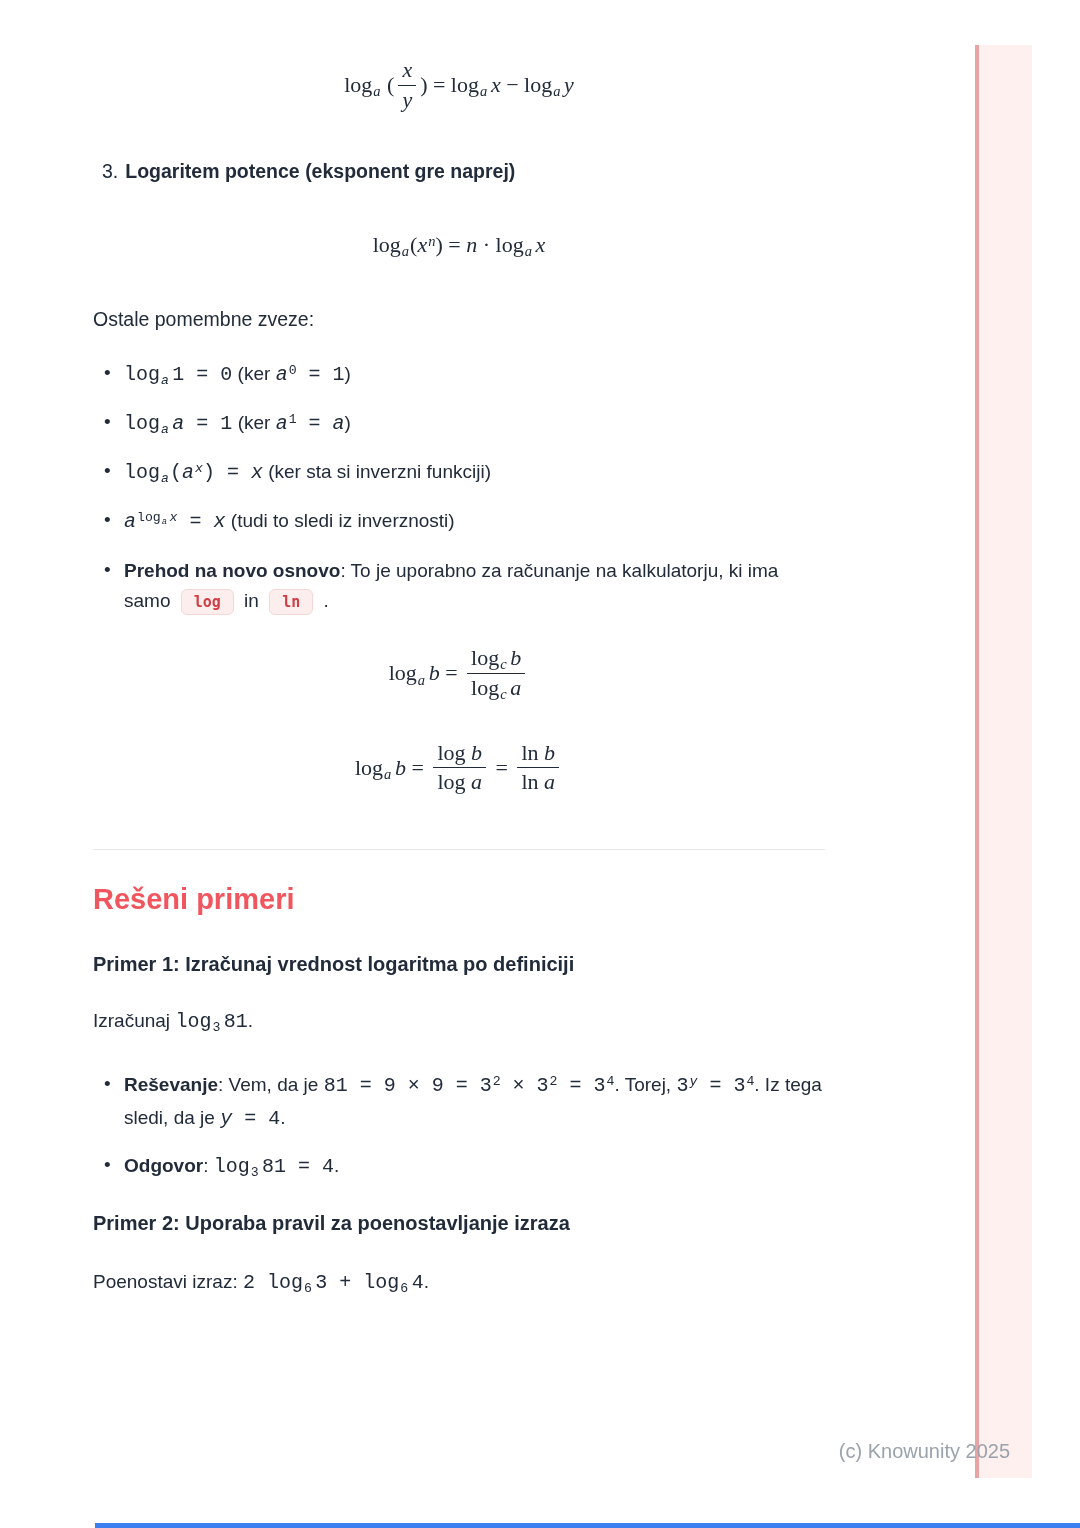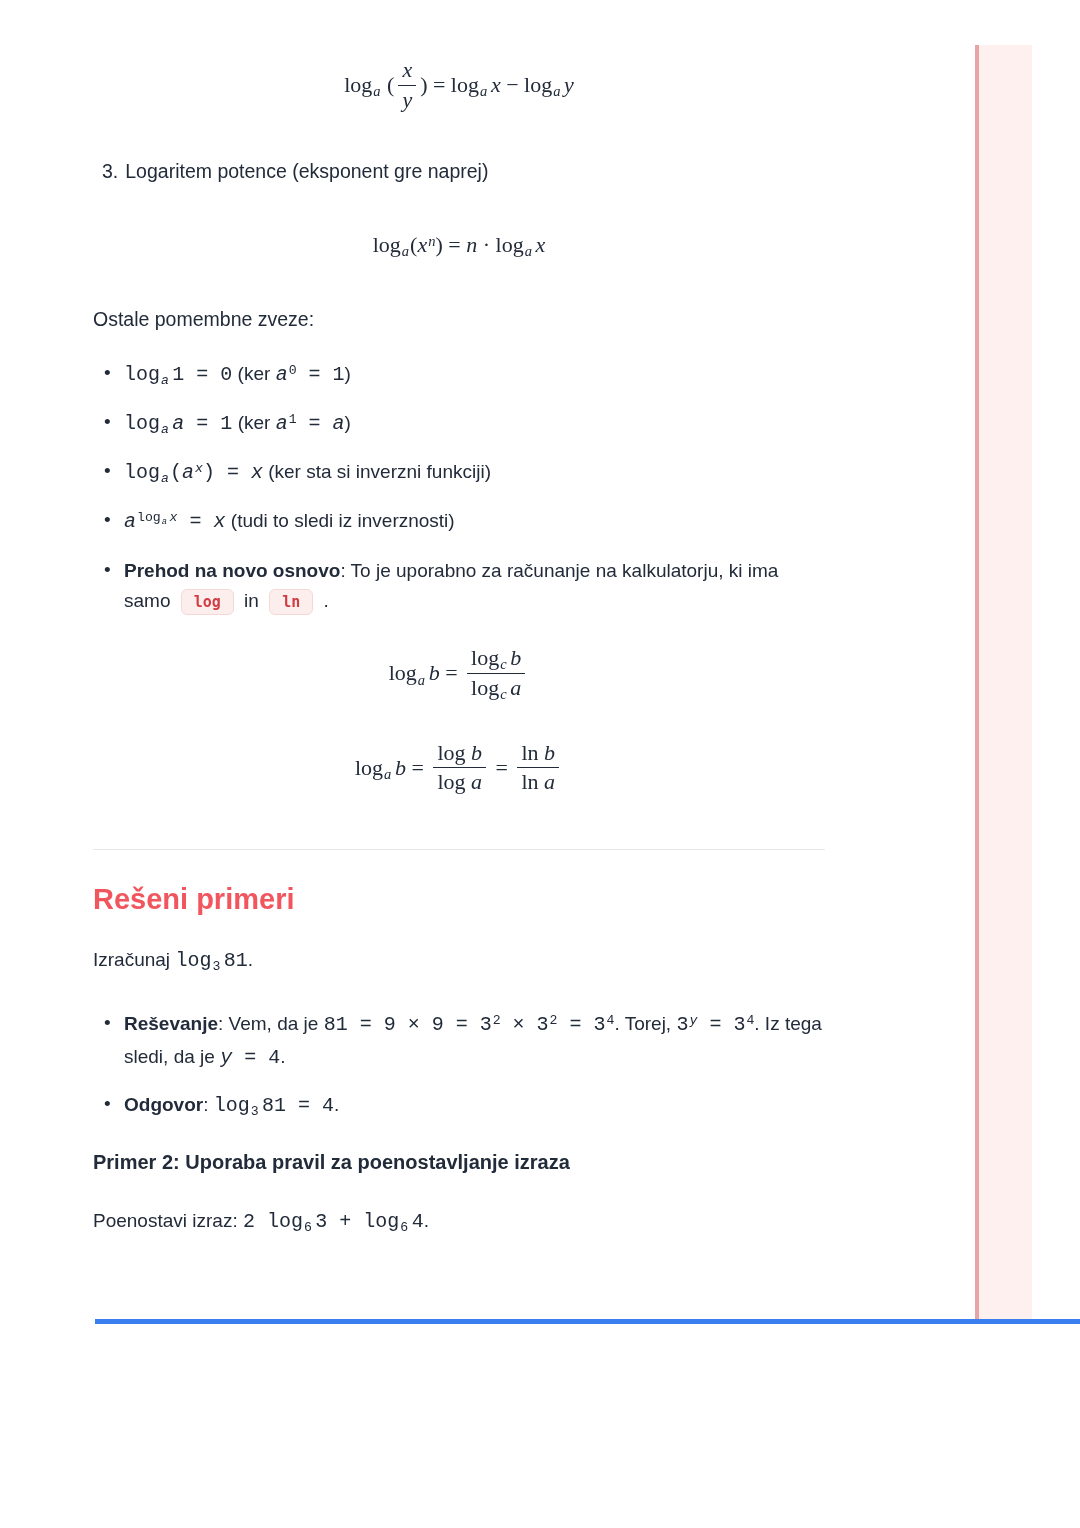--- a/index.html
+++ b/index.html
@@ -9,42 +9,42 @@
     --code_bg:#fdeeee;
     --code_border:#f4d8d8;
     --divider:#e7e8ea;
     --footer_gray:#9aa2ac;
     --scroll_thumb:#e8a3a4;
     --scroll_track:#fdf0ef;
     --bottom_bar:#3b7ef0;
   }
   html,body{margin:0;padding:0;background:#fff;}
   .page{
-    position:relative;width:1080px;height:1324px;background:#ffffff;overflow:hidden;
+    position:relative;width:1080px;height:1528px;background:#ffffff;overflow:hidden;
     font-family:"Liberation Sans",sans-serif;color:var(--text);
   }
   .content{margin-left:93px;width:732px;padding-top:60px;font-size:19px;}
   
   .formula{
     text-align:center;font-family:"Liberation Serif",serif;font-size:22px;
     line-height:1.05;color:var(--text);
   }
   .mt{font-style:normal;}
   .mi{font-style:italic;}
   .msub{font-size:66%;position:relative;top:0.28em;margin:0 1px;}
   .msup{font-size:66%;position:relative;top:-0.45em;margin-left:1px;}
   .msup .msub{top:0.35em;}
   .msp{display:inline-block;width:0.12em;}
   .frac{display:inline-block;vertical-align:middle;position:relative;top:-2px;text-align:center;line-height:1.12;margin:0 4px;}
   .frac .num{display:block;border-bottom:1.5px solid currentColor;padding:0 4px 2px;}
   .frac .den{display:block;padding:2px 4px 0;}
   
   .h-power{margin-top:46px;padding-left:9px;font-size:19.5px;}
   .h3num{font-weight:400;margin-right:7px;}
-  .h3bold{font-weight:400;text-align:center;}
+  .h3bold{font-weight:700;text-align:center;}
   .f-power{margin-top:50px;}
   .h-other{margin-top:52px;font-weight:400;font-size:19.5px;}
   .rules{margin-top:28px;}
   .bullet{position:relative;padding-left:31px;margin-bottom:16px;line-height:30px;font-size:19px;}
   .bullet::before{content:"•";position:absolute;left:11px;top:-1px;font-size:19px;color:var(--text);}
   .bullet .b{font-weight:700;}
   .math{font-family:Liberation Mono, monospace;font-size:20px;}
   .code-badge{
     display:inline-block;font-family:"DejaVu Sans Mono","Liberation Mono",monospace;
     font-weight:700;font-size:15px;color:var(--code_red);background:var(--code_bg);
@@ -108,20 +108,21 @@
 
     <div class="formula f-base"><span class="mt">log</span><span class="msub mi">a</span><span class="msp"> </span><span class="mi">b</span><span class="mt"> = </span><span class="frac"><span class="num"><span class="mt">log</span><span class="msub mi">c</span><span class="msp"> </span><span class="mi">b</span></span><span class="den"><span class="mt">log</span><span class="msub mi">c</span><span class="msp"> </span><span class="mi">a</span></span></span></div>
 
 
     <div class="formula f-base10"><span class="mt">log</span><span class="msub mi">a</span><span class="msp"> </span><span class="mi">b</span><span class="mt"> = </span><span class="frac"><span class="num"><span class="mt">log </span><span class="mi">b</span></span><span class="den"><span class="mt">log </span><span class="mi">a</span></span></span><span class="mt"> = </span><span class="frac"><span class="num"><span class="mt">ln </span><span class="mi">b</span></span><span class="den"><span class="mt">ln </span><span class="mi">a</span></span></span></div>
 
     <hr class="divider">
 
     <div class="h2-red">Rešeni primeri</div>
 
+    <div class="h-ex h-ex1">Primer 1: Izračunaj vrednost logaritma po definiciji</div>
 
     <div class="para p-ex1"><span>Izračunaj </span><span class="math"><span class="mt">log</span><span class="msub mt">3</span><span class="msp"> </span><span class="mt">81</span></span><span>.</span></div>
 
     <div class="steps">
       <div class="bullet"><span class="b">Reševanje</span><span>: Vem, da je </span><span class="math"><span class="mt">81 = 9 × 9 = 3</span><span class="msup mt">2</span><span class="mt"> × 3</span><span class="msup mt">2</span><span class="mt"> = 3</span><span class="msup mt">4</span></span><span>. Torej, </span><span class="math"><span class="mt">3</span><span class="msup mi">y</span><span class="mt"> = 3</span><span class="msup mt">4</span></span><span>. Iz tega sledi, da je </span><span class="math"><span class="mi">y</span><span class="mt"> = 4</span></span><span>.</span></div>
       <div class="bullet"><span class="b">Odgovor</span><span>: </span><span class="math"><span class="mt">log</span><span class="msub mt">3</span><span class="msp"> </span><span class="mt">81 = 4</span></span><span>.</span></div>
     </div>
 
     <div class="h-ex h-ex2">Primer 2: Uporaba pravil za poenostavljanje izraza</div>
 

